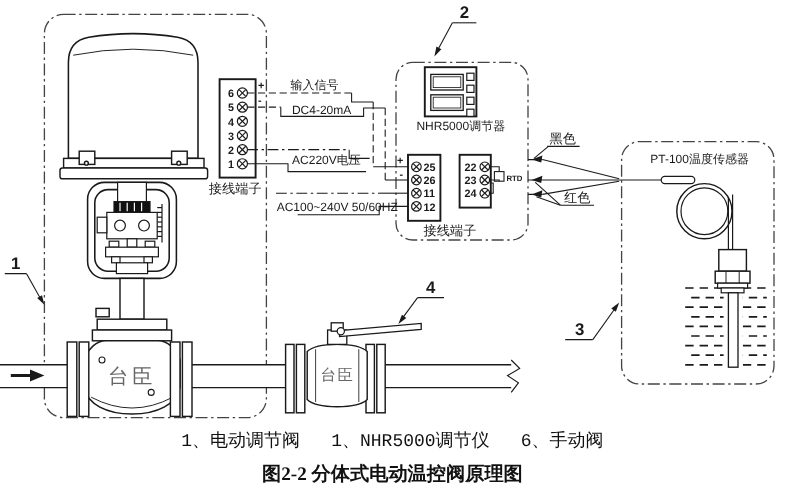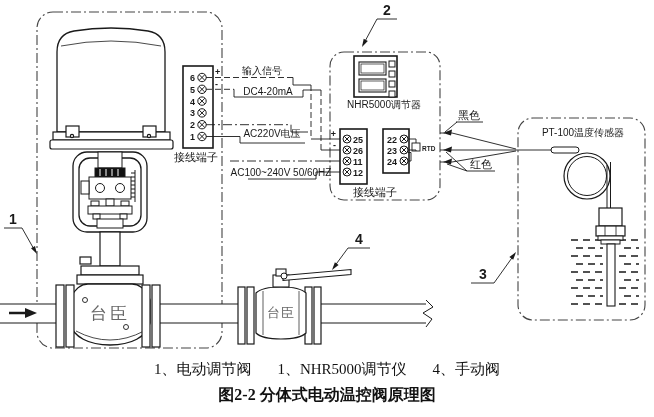--- a/index.html
+++ b/index.html
@@ -6,21 +6,21 @@
   #stage{position:relative;width:654px;height:417px;background:#fff;overflow:hidden;
          font-family:"Liberation Sans",sans-serif;color:#1a1a1a;}
   svg{position:absolute;left:0;top:0;}
   svg text{font-family:"Liberation Sans",sans-serif;fill:#1a1a1a;}
   .lbl{font-size:10px;}
   .num{font-size:9px;font-weight:bold;}
   .callout{font-size:14px;font-weight:bold;}
   .blocklbl{font-size:11px;}
   .brand{fill:#666;}
   .caption-row{position:absolute;left:0;top:359px;width:654px;display:flex;
-               justify-content:center;gap:26px;font-family:Liberation Serif, serif;
+               justify-content:center;gap:26px;font-family:Liberation Mono, monospace;
                font-size:15px;line-height:20px;color:#111;}
   .caption-title{position:absolute;left:0;top:385px;width:654px;text-align:center;
                font-family:"Liberation Serif",serif;font-size:16px;font-weight:bold;color:#111;}
 </style>
 </head>
 <body>
 
 <div id="stage">
 <svg width="654" height="356" viewBox="0 0 654 356">
 
@@ -329,16 +329,16 @@
     <text x="359" y="244" text-anchor="middle" class="callout">4</text>
     <line x1="348" y1="248" x2="370" y2="248" stroke="#1a1a1a" stroke-width="0.9"></line>
     <line x1="348" y1="248" x2="334" y2="267" stroke="#1a1a1a" stroke-width="0.9"></line>
     <polygon points="332,270 334.9,262.2 338.6,264.9" fill="#1a1a1a"></polygon>
   </g>
 </svg>
 
   <div class="caption-row">
     <span>1、电动调节阀</span>
     <span>1、NHR5000调节仪</span>
-    <span>4、手动阀</span>
+    <span>6、手动阀</span>
   </div>
   <div class="caption-title">图2-2 分体式电动温控阀原理图</div>
 </div>
 
 </body></html>

